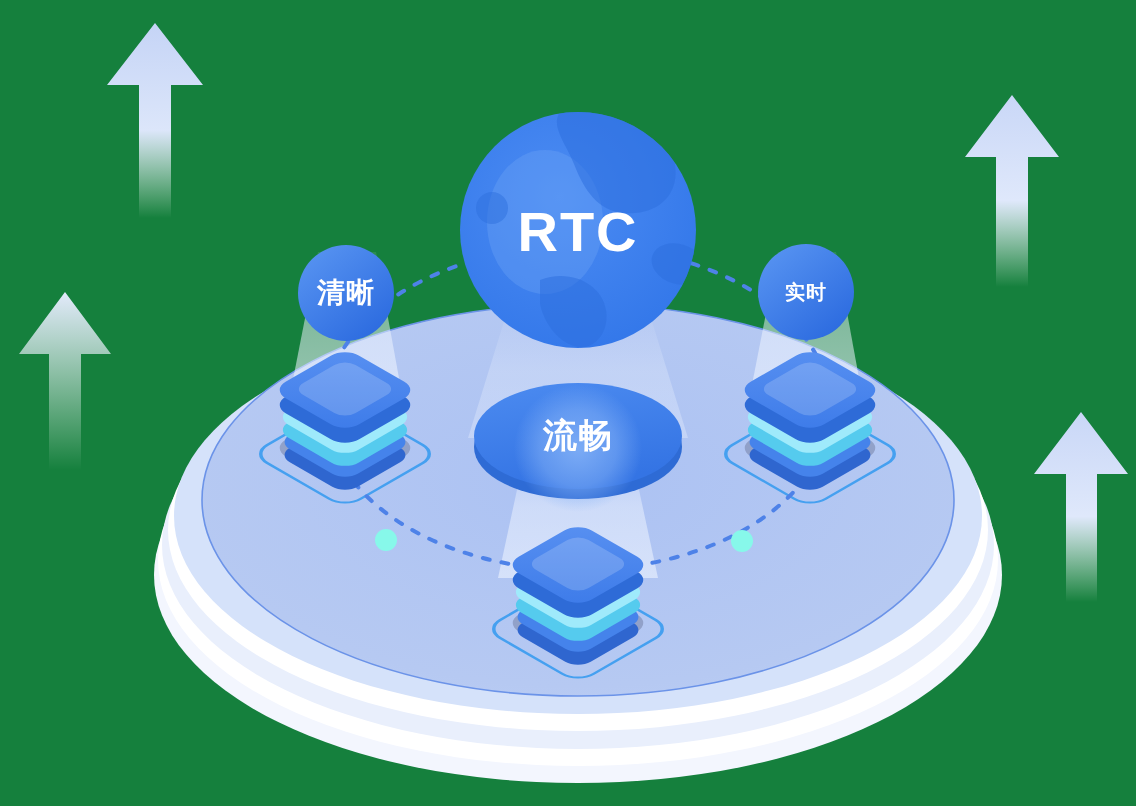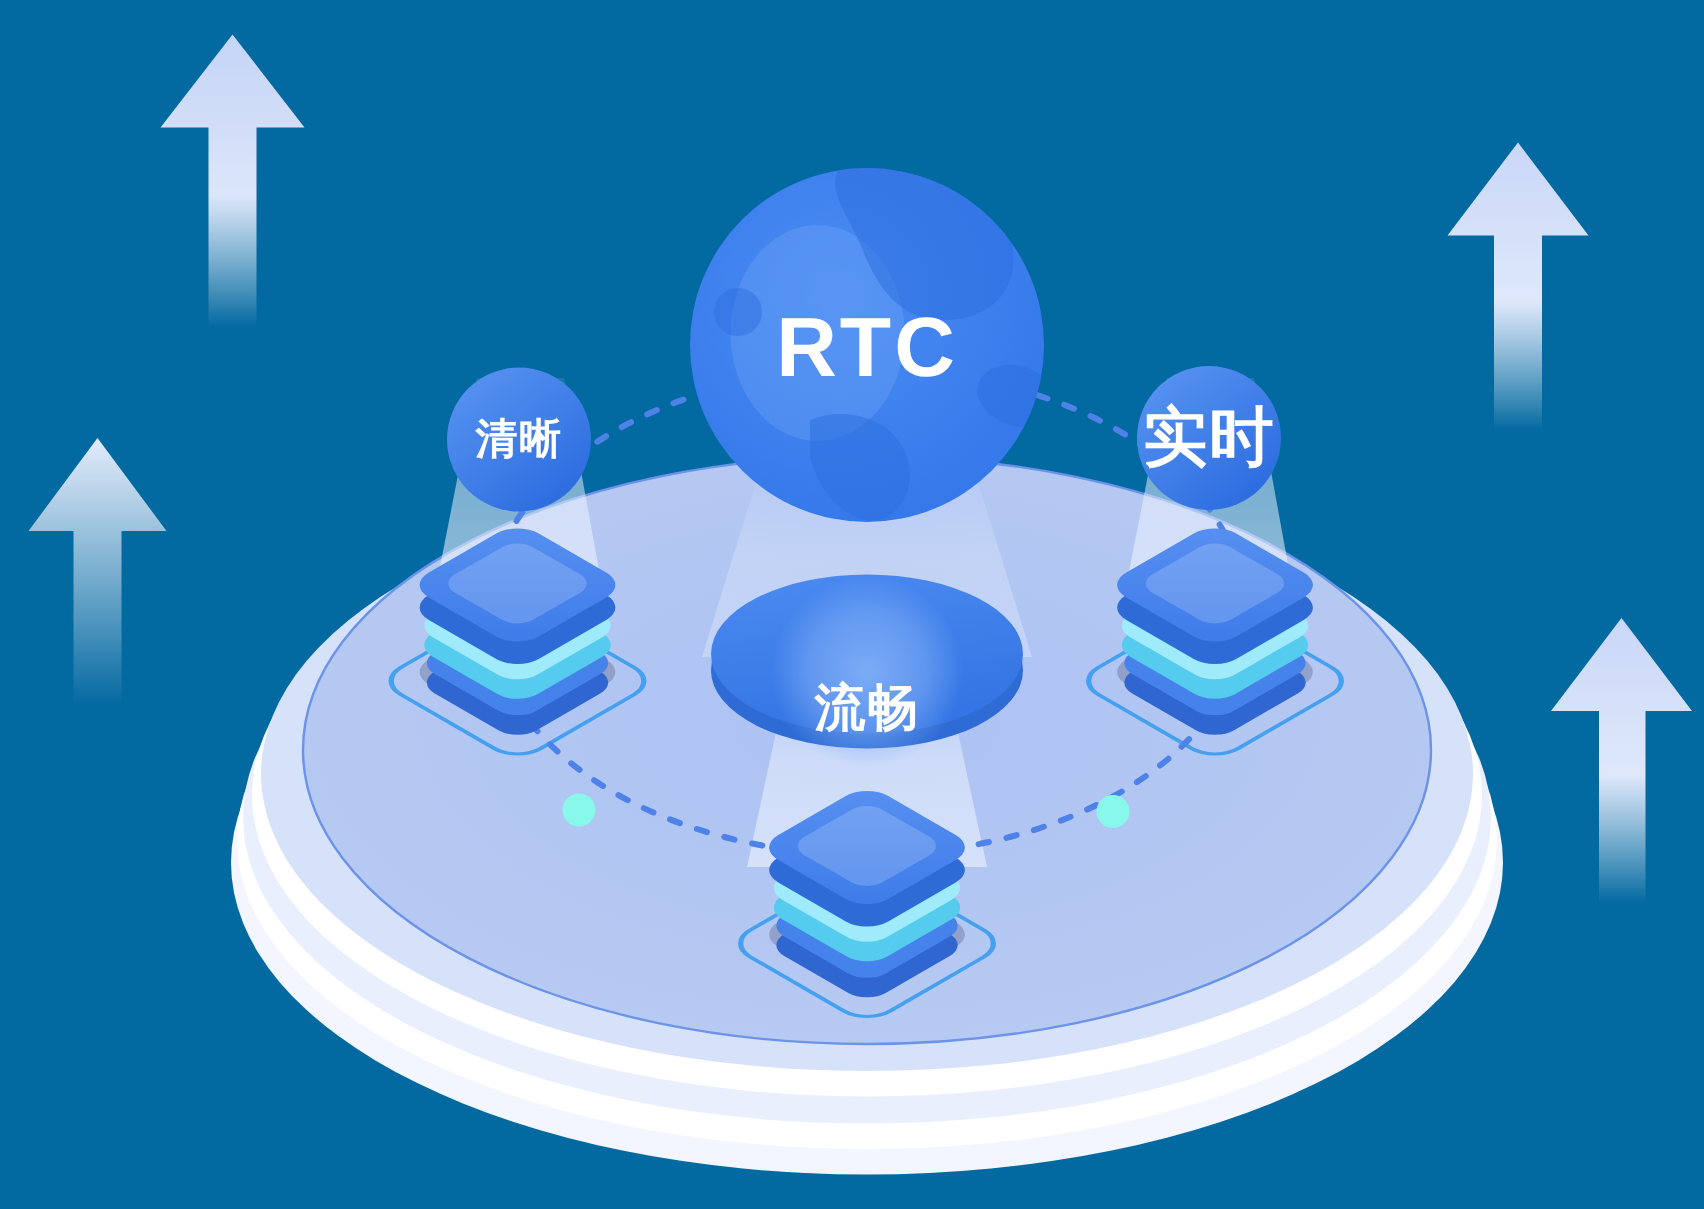--- a/index.html
+++ b/index.html
@@ -1,35 +1,35 @@
 <!DOCTYPE html>
 <html><head>
 <meta charset="utf-8">
 <style>
   html,body{margin:0;padding:0;background:#ffffff;}
   .stage{
     position:relative;
     width:1136px;height:806px;
     overflow:hidden;
-    background:#0369a1;
+    background:#15803d;
     font-family:"Liberation Sans","DejaVu Sans",sans-serif;
   }
   .scene-svg{position:absolute;left:0;top:0;}
   .label{
     position:absolute;
     transform:translate(-50%,-50%);
     color:#ffffff;
     font-weight:bold;
     white-space:nowrap;
     user-select:none;
   }
   .label-rtc{left:578px;top:231px;font-size:56px;letter-spacing:2px;}
   .label-badge-left{left:346px;top:293px;font-size:28px;letter-spacing:1px;}
-  .label-badge-right{left:806px;top:292px;font-size:43px;letter-spacing:1px;}
-  .label-center{left:578px;top:472px;font-size:34px;letter-spacing:1px;}
+  .label-badge-right{left:806px;top:292px;font-size:20px;letter-spacing:1px;}
+  .label-center{left:578px;top:436px;font-size:34px;letter-spacing:1px;}
 </style>
 </head>
 <body>
 
 <div class="stage">
 
   <svg class="scene-svg" width="1136" height="806" viewBox="0 0 1136 806">
     <defs>
       <linearGradient id="arrowG1" x1="0" y1="0" x2="0" y2="1">
         <stop offset="0" stop-color="#C5D4F6"></stop>

